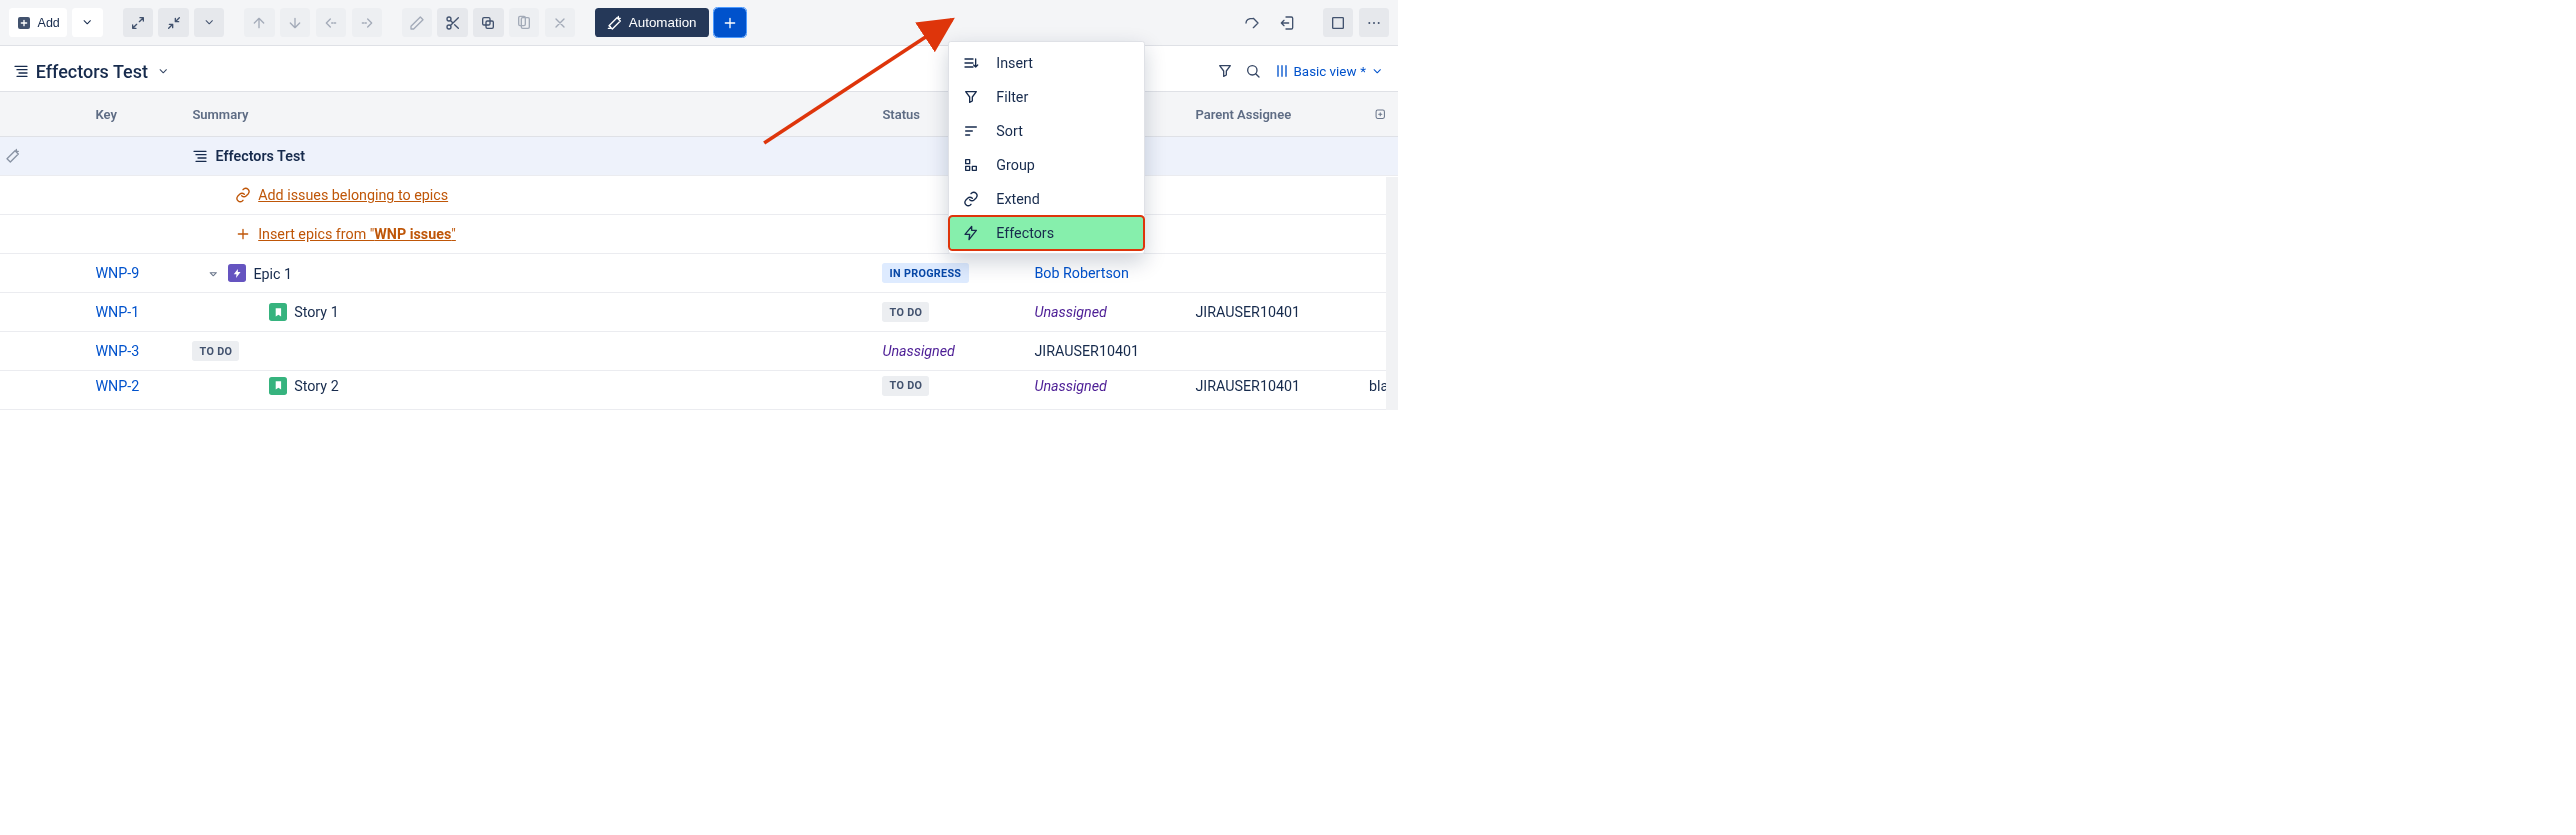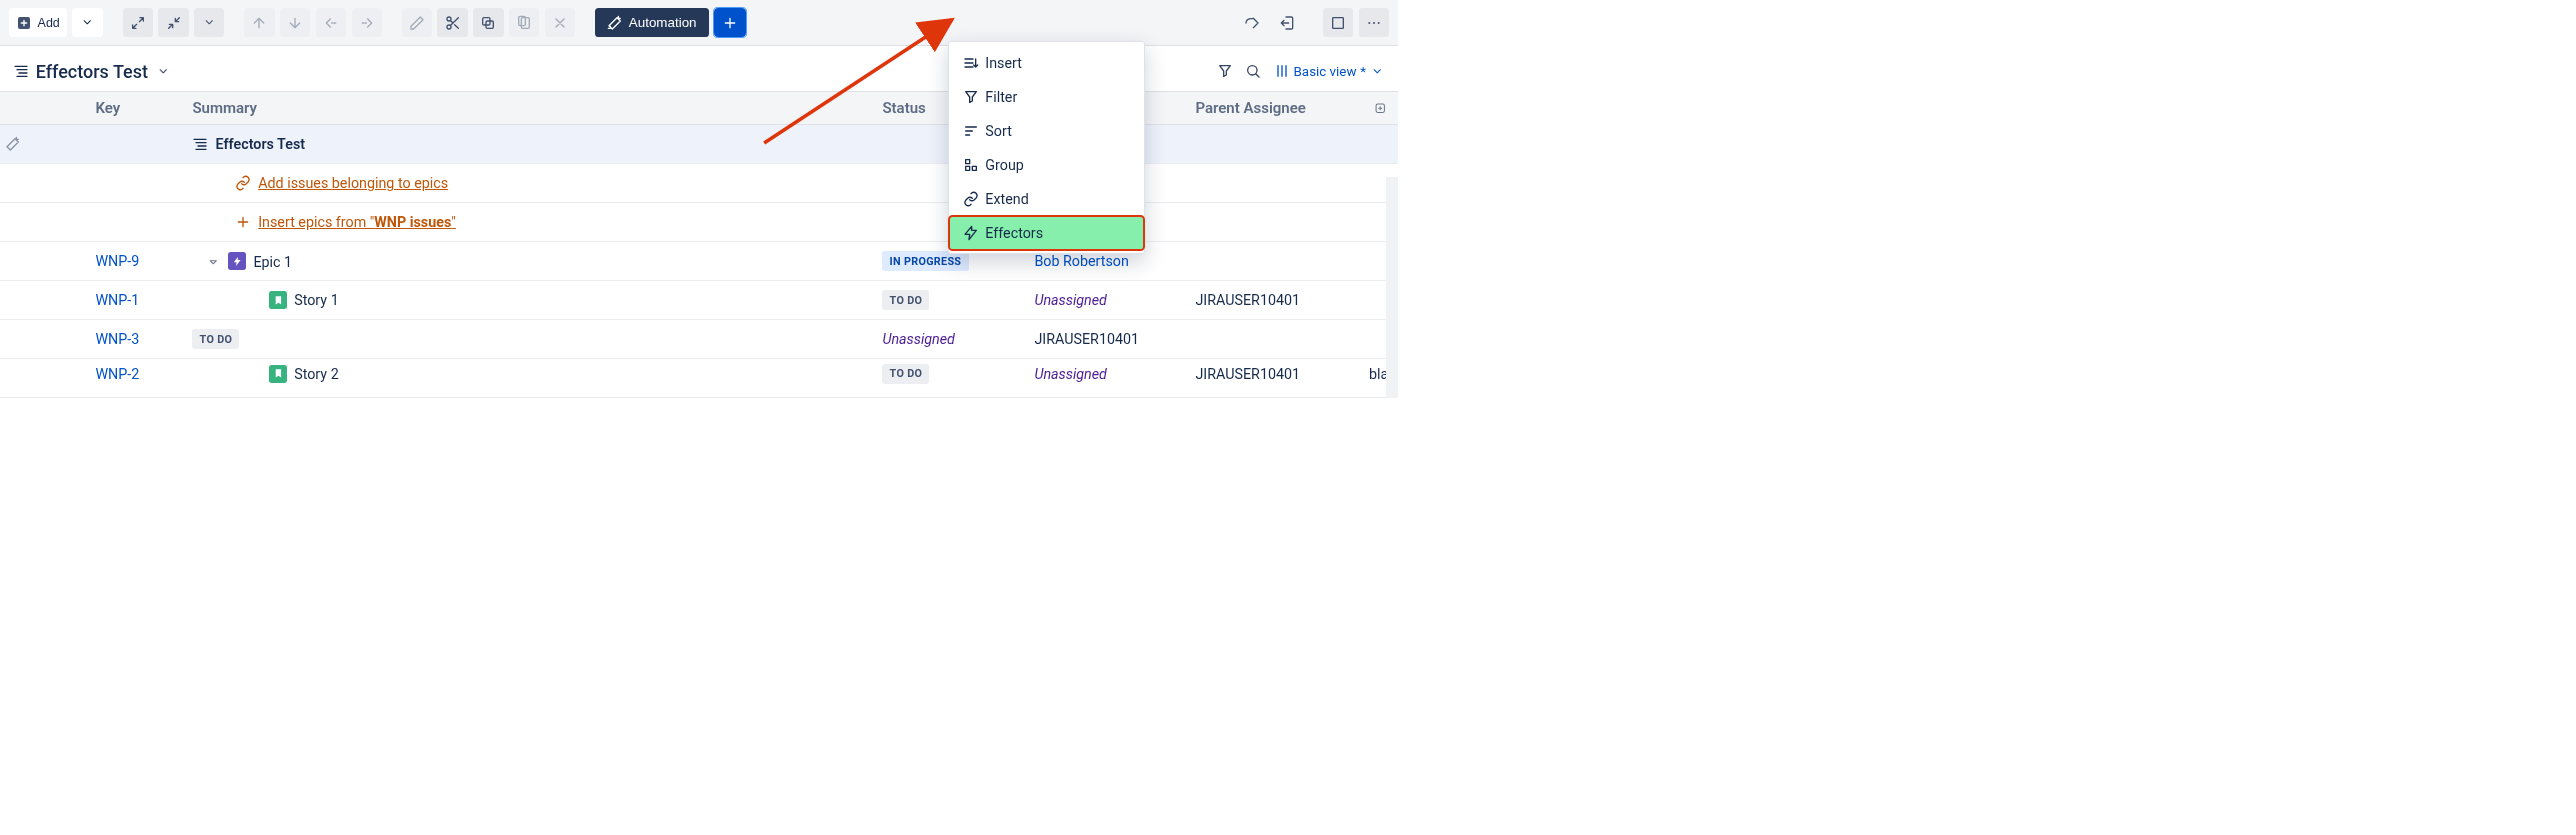--- a/index.html
+++ b/index.html
@@ -79,22 +79,22 @@
   
   .grid-wrap { position: relative; }
   .grid-head {
     display: grid;
     grid-template-columns: 90px 97px 690px 152px 161px 179px 21.5px;
     background: #f4f5f7;
     border-top: 0.9px solid #dfe1e6;
     border-bottom: 0.9px solid #dfe1e6;
     color: #5e6c84;
     font-weight: 600;
-    font-size: 15px;
-    height: 34px;
+    font-size: 13px;
+    height: 46px;
     align-items: center;
     padding-left: 0;
   }
   .row {
     display: grid;
     grid-template-columns: 90px 97px 690px 152px 161px 179px 21.5px;
     align-items: center;
     border-bottom: 0.9px solid #ebecf0;
     min-height: 39px;
     font-size: 14.3px;
@@ -136,21 +136,21 @@
     background: #fff;
     border: 0.9px solid #dfe1e6;
     border-radius: 2.7px;
     box-shadow: 0 7.2px 21.5px rgba(9,30,66,.2);
     z-index: 20;
     padding: 3.6px 0;
   }
   .menu-item {
     display: flex;
     align-items: center;
-    gap: 6px;
+    gap: 17px;
     padding: 9px 14.3px;
     font-size: 14.3px;
     color: #172b4d;
     cursor: pointer;
   }
   .menu-item.highlighted {
     background: #86efac;
     outline: 2.7px solid #de350b;
     outline-offset: -1.8px;
     border-radius: 3.6px;

